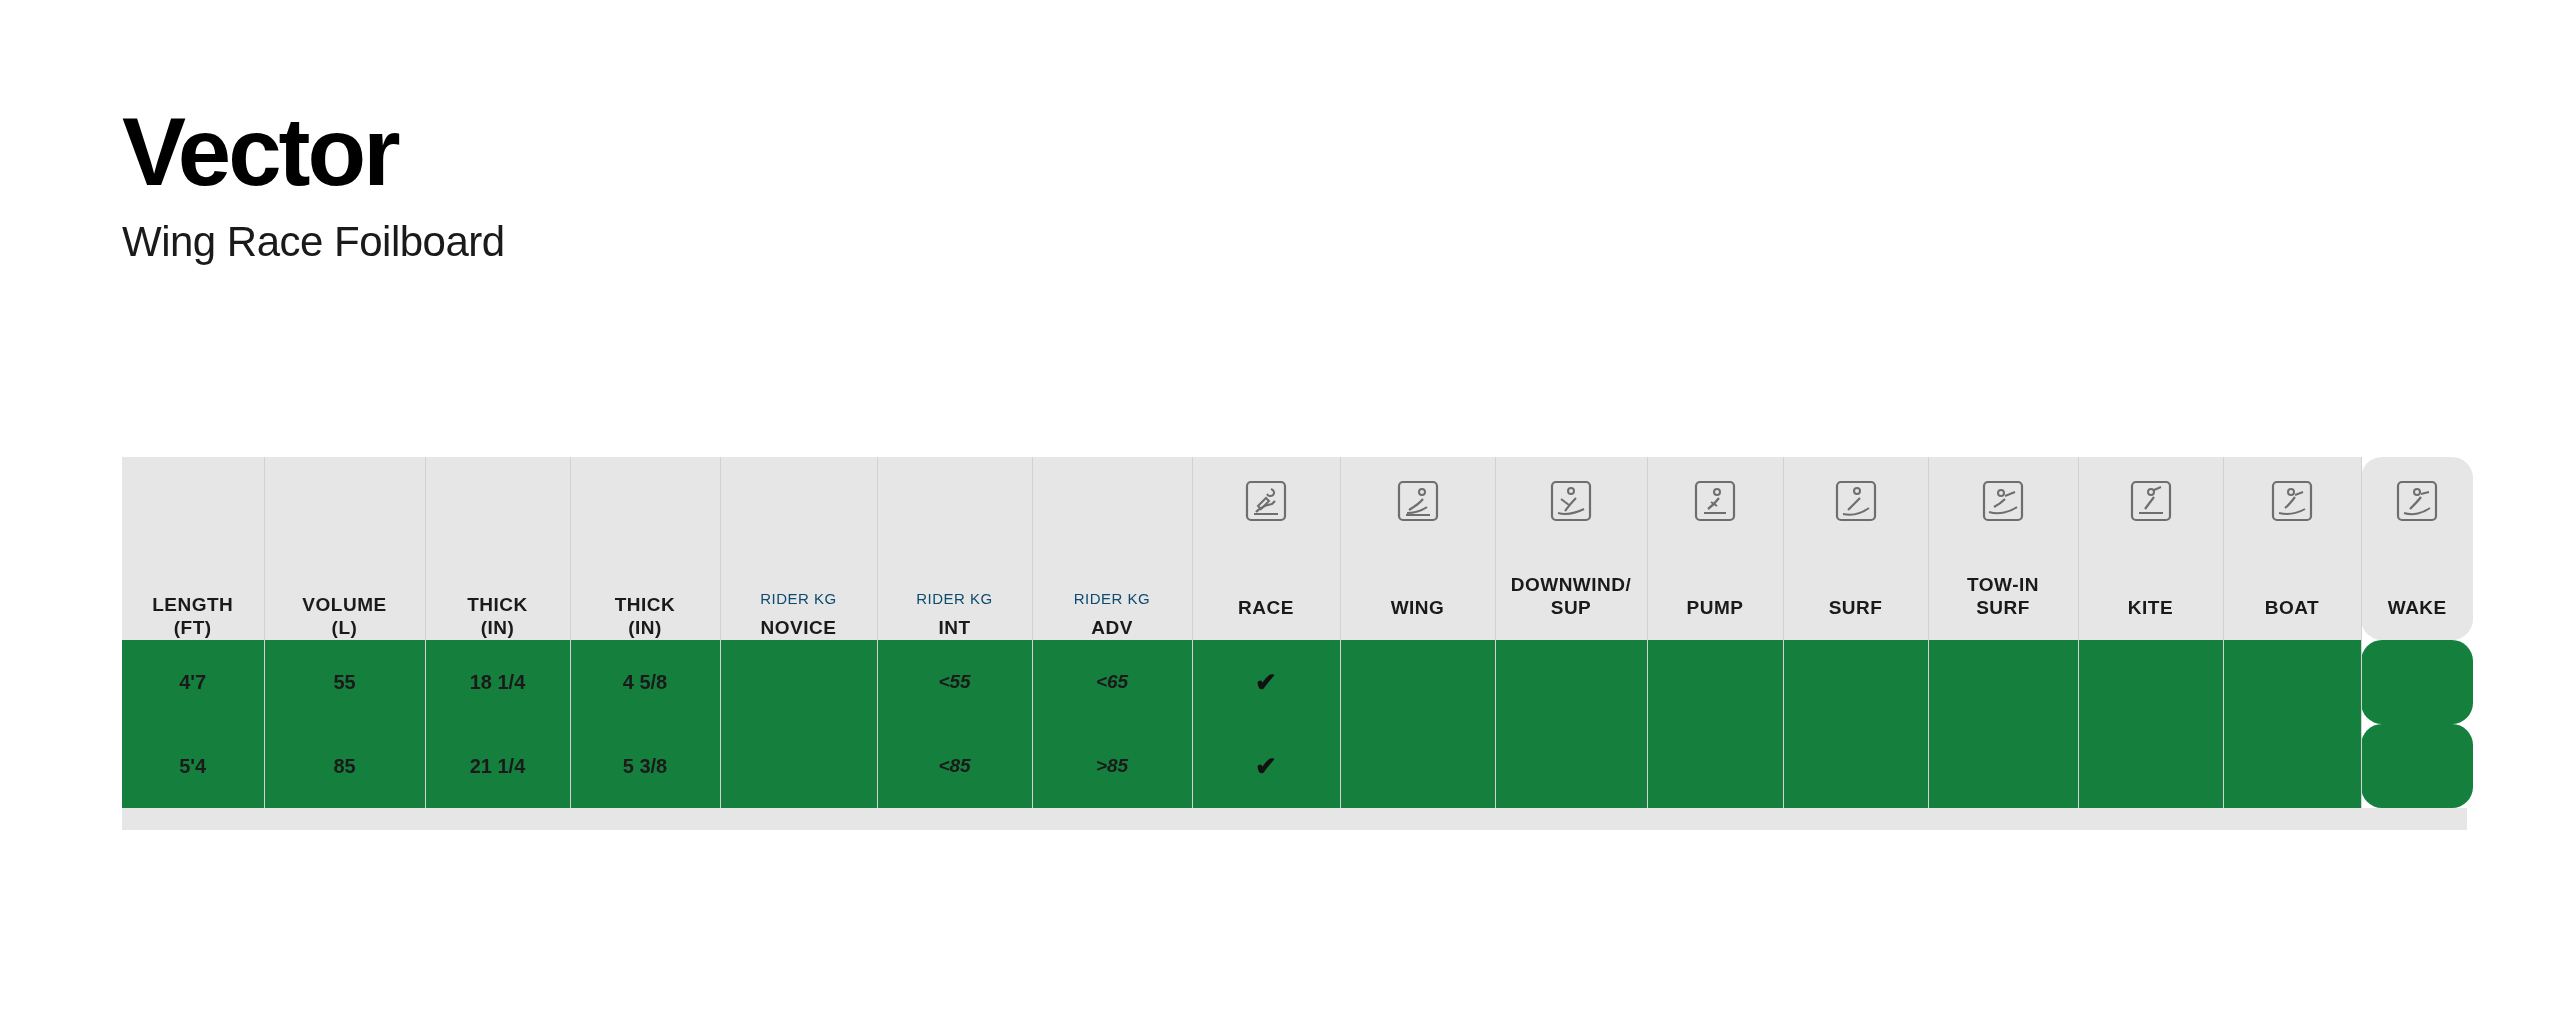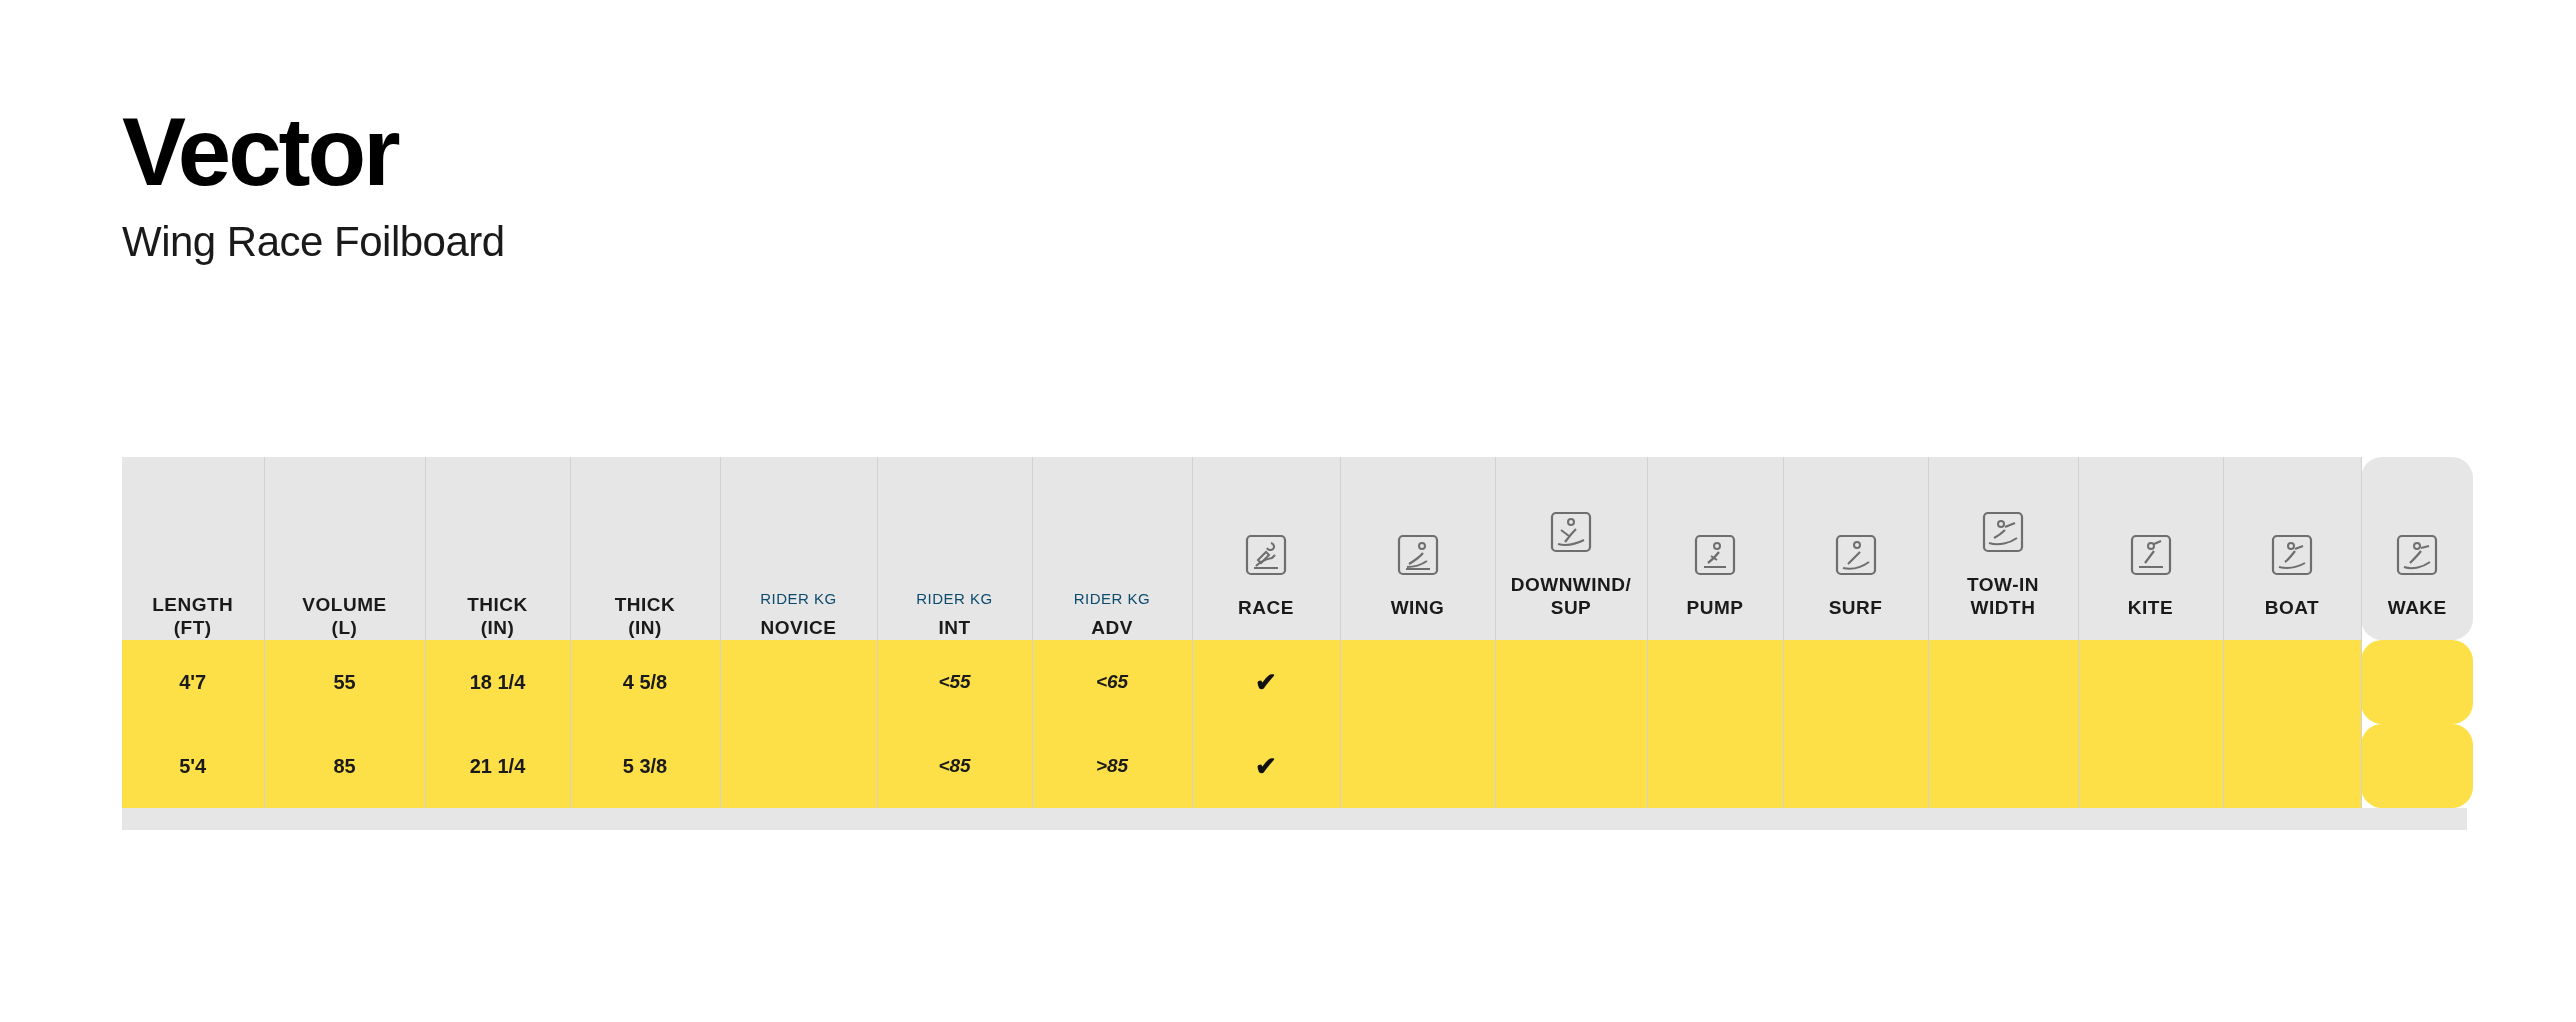--- a/index.html
+++ b/index.html
@@ -76,20 +76,21 @@
   }
   .th-inner {
     display: flex;
     flex-direction: column;
     align-items: center;
     justify-content: flex-end;
     height: 100%;
     gap: 8px;
   }
   .th-inner.with-icon {
+    justify-content: space-between;
     padding-top: 22px;
     padding-bottom: 20px;
     gap: 20px;
   }
   .pre-label {
     font-size: 15px;
     font-weight: 400;
     letter-spacing: 0.5px;
     color: #0c4a6e;
     text-transform: uppercase;
@@ -104,21 +105,21 @@
     width: 44px;
     height: 44px;
     display: block;
   }
   tbody td {
     height: 84px;
     font-size: 20px;
     font-weight: bold;
     color: #1a1a1a;
   }
-  tbody tr.r-odd td { background: #fde047; }
+  tbody tr.r-odd td { background: #15803d; }
   tbody tr.r-even td { background: #ffffff; }
   td.dim-cell { font-weight: bold; }
   td.kg-cell { font-weight: bold; font-size: 19px; font-style: italic; }
   .check {
     font-size: 26px;
     line-height: 1;
     color: #111111;
     display: inline-block;
   }
   .foot-strip {
@@ -277,21 +278,21 @@
               <span class="icon-box">
                 <svg viewBox="0 0 44 44" width="44" height="44">
                   <rect x="3" y="3" width="38" height="38" rx="4" fill="none" stroke="#6e6e6e" stroke-width="2.2"></rect>
                   <circle cx="20" cy="14" r="3" fill="none" stroke="#6e6e6e" stroke-width="2"></circle>
                   <path d="M13 28c4-2 8-5 11-8" fill="none" stroke="#6e6e6e" stroke-width="2.2"></path>
                   <path d="M8 33c10 3 21 0 28-5" fill="none" stroke="#6e6e6e" stroke-width="2"></path>
                   <path d="M24 17l10-4" stroke="#6e6e6e" stroke-width="2" fill="none"></path>
                 </svg>
               </span>
               <span class="main-label" style="white-space:pre-line">TOW-IN
-WIDTH</span>
+SURF</span>
             </div>
           </th>
           <th>
             <div class="th-inner with-icon">
               <span class="icon-box">
                 <svg viewBox="0 0 44 44" width="44" height="44">
                   <rect x="3" y="3" width="38" height="38" rx="4" fill="none" stroke="#6e6e6e" stroke-width="2.2"></rect>
                   <circle cx="22" cy="13" r="3" fill="none" stroke="#6e6e6e" stroke-width="2"></circle>
                   <path d="M16 30c3-4 6-8 9-12" fill="none" stroke="#6e6e6e" stroke-width="2.2"></path>
                   <path d="M10 34h24" stroke="#6e6e6e" stroke-width="2" fill="none"></path>

